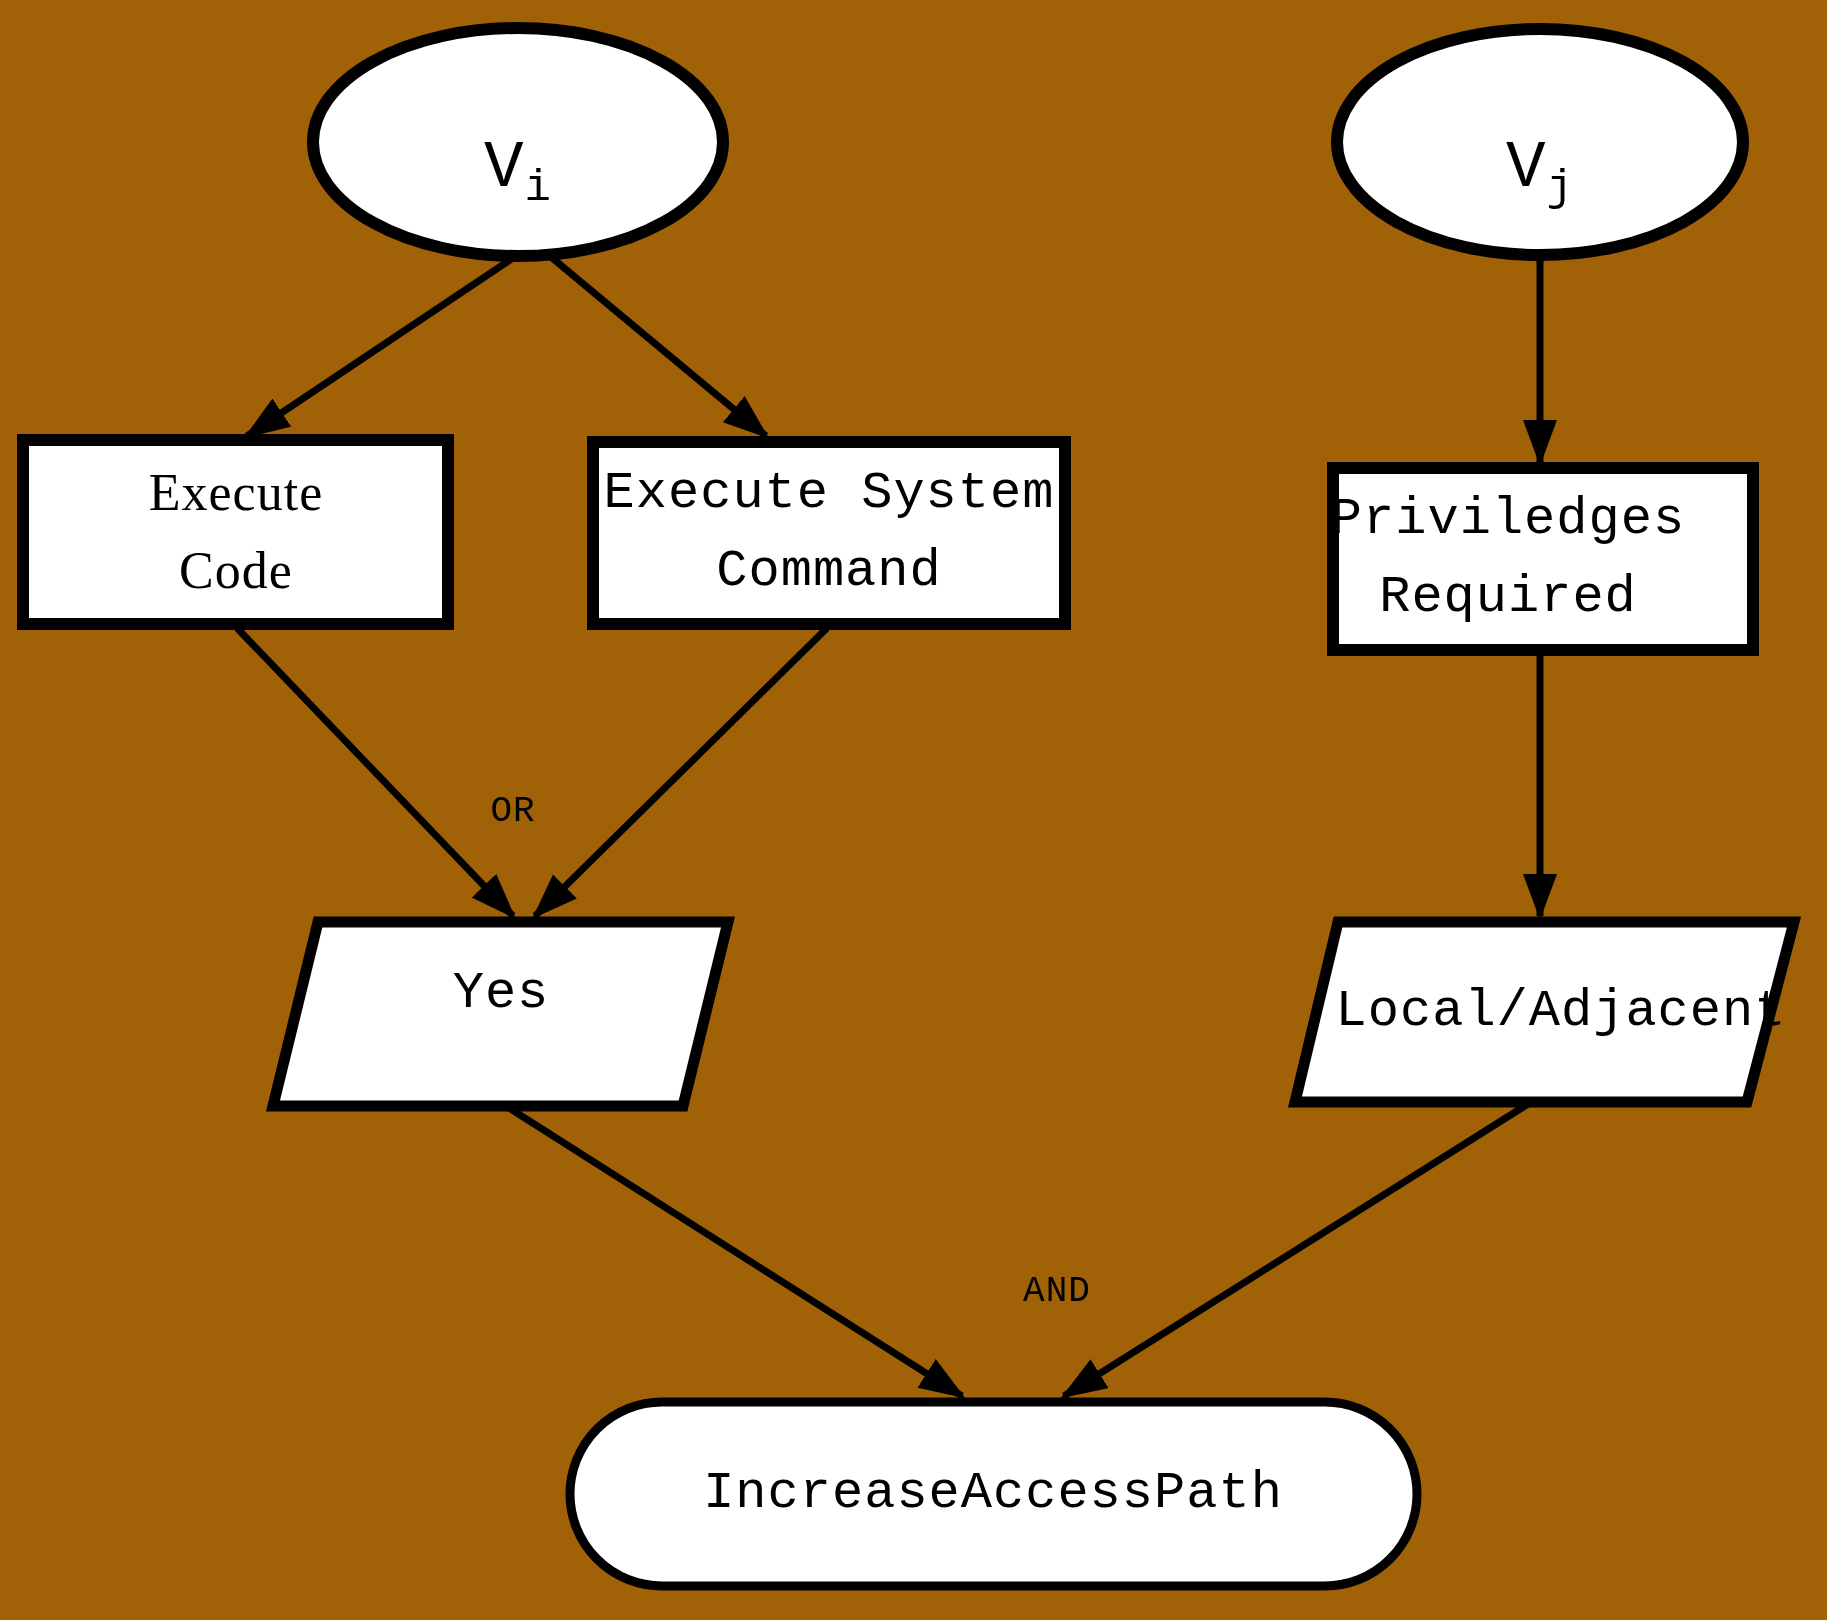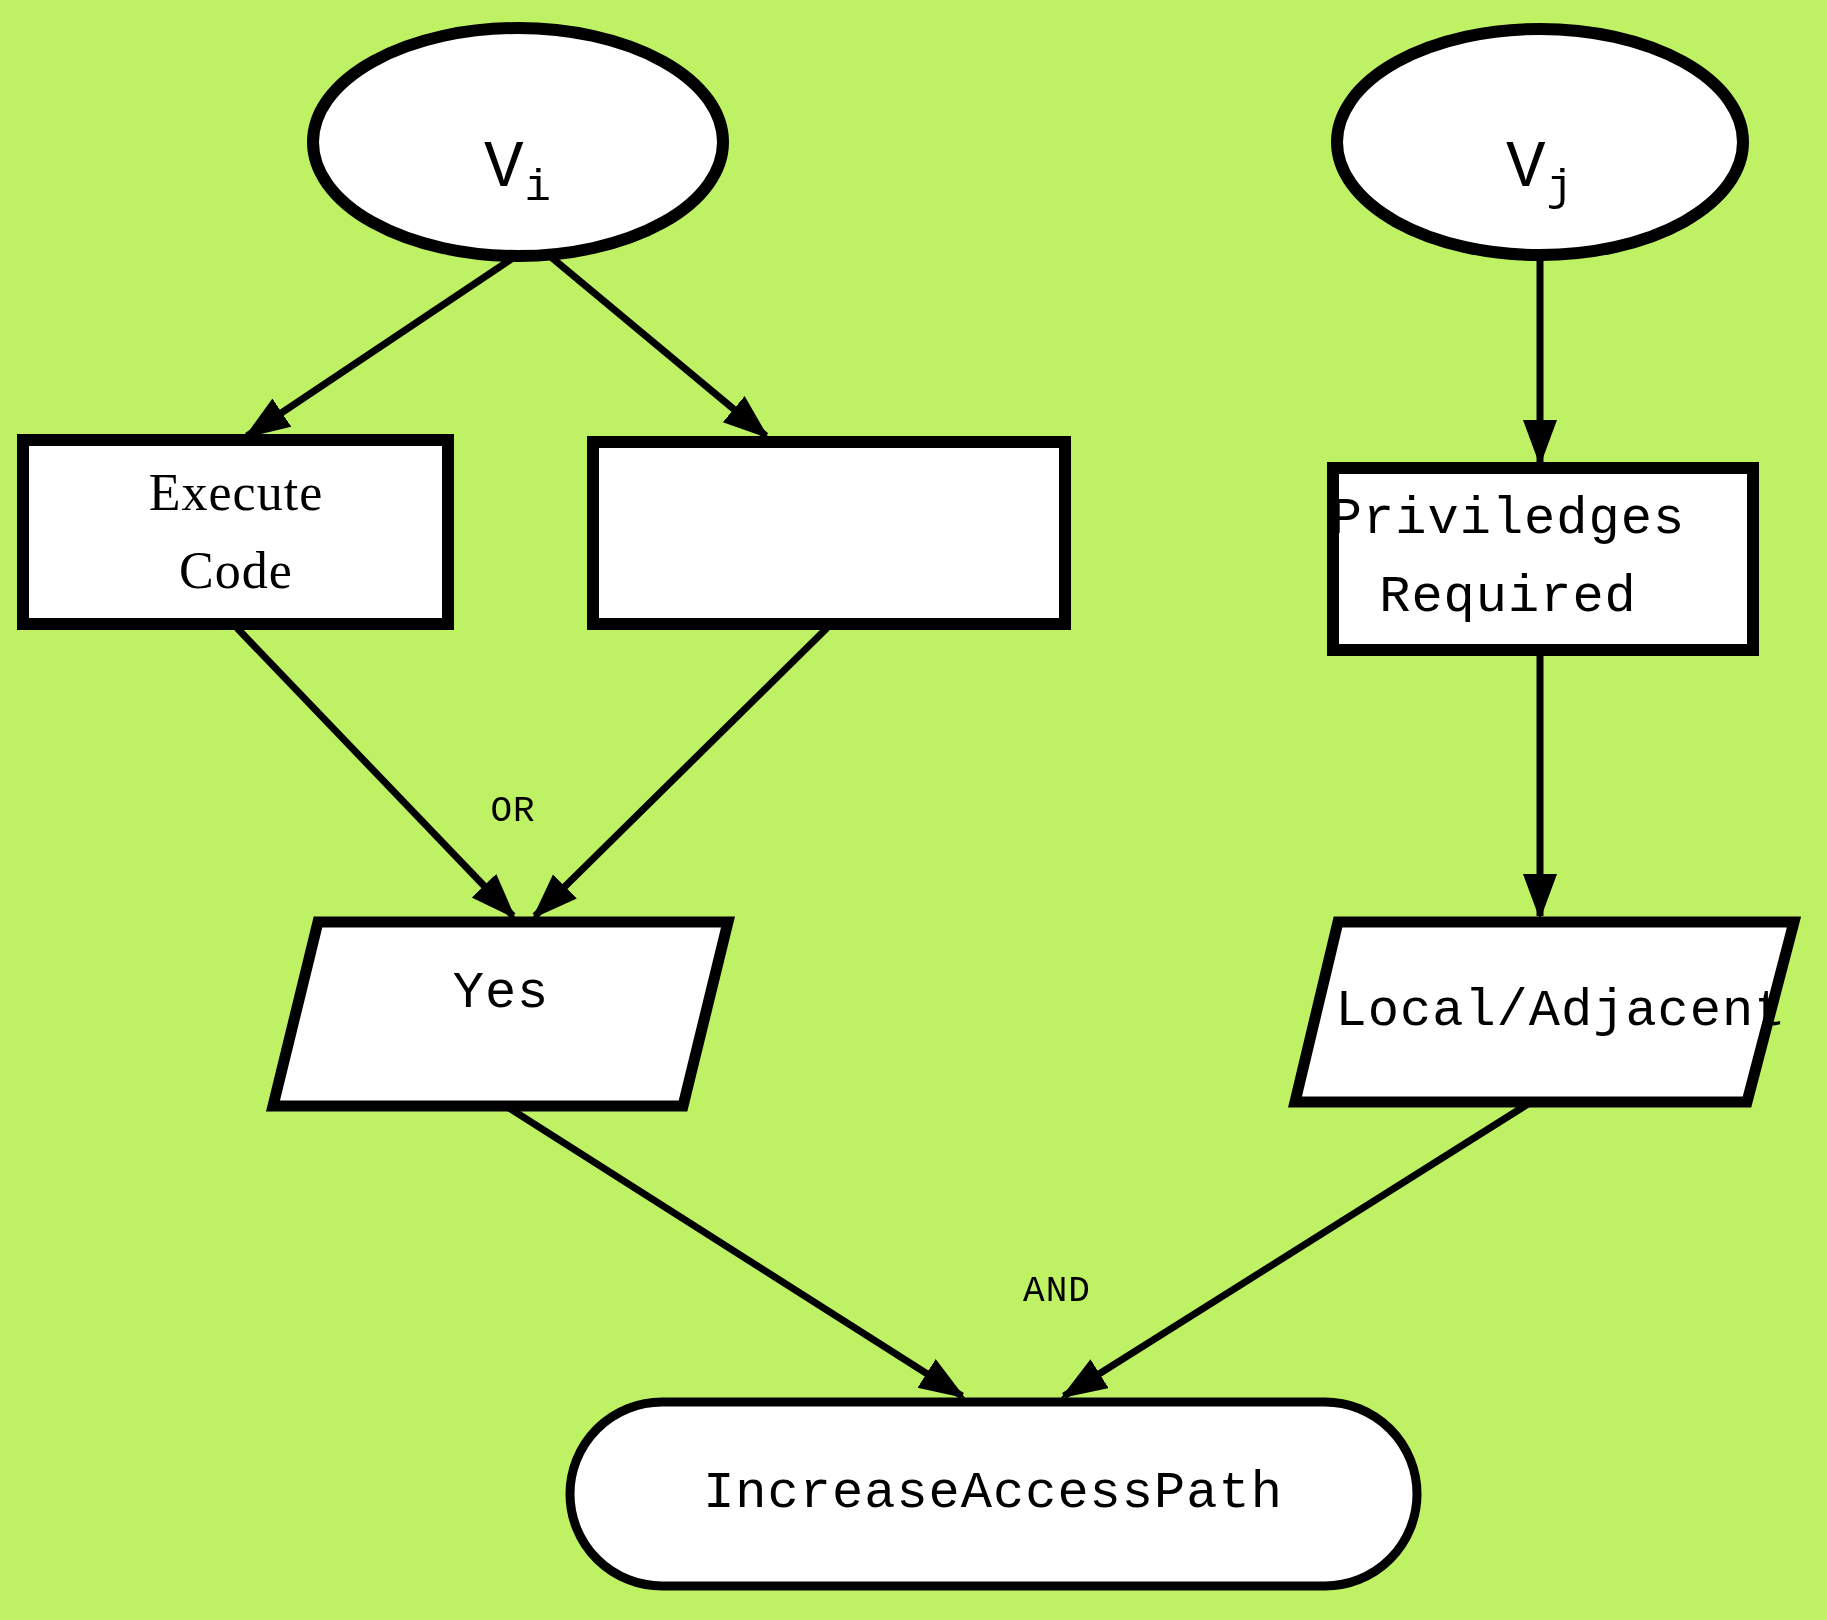--- a/index.html
+++ b/index.html
@@ -1,16 +1,16 @@
 <!DOCTYPE html>
 <html><head>
 <meta charset="utf-8">
 <style>
   html,body{margin:0;padding:0;background:#ffffff;}
-  #canvas{position:relative;width:1827px;height:1620px;background:#bef264;overflow:hidden;}
+  #canvas{position:relative;width:1827px;height:1620px;background:#a16207;overflow:hidden;}
   #shapes{position:absolute;left:0;top:0;}
   .lbl{
     position:absolute;
     transform:translate(-50%,-50%);
     font-family:"Liberation Mono","DejaVu Sans Mono",monospace;
     font-size:52px;
     color:#000;
     white-space:pre-line;
     text-align:center;
     line-height:1.5;
@@ -56,20 +56,22 @@
 
   <div class="lbl vlbl" style="left:518px;top:140px;">
     <span>V</span><sub>i</sub>
   </div>
   <div class="lbl vlbl" style="left:1540px;top:140px;">
     <span>V</span><sub>j</sub>
   </div>
 
   <div class="lbl" style="left:236px;top:532px;font-family:Liberation Serif, serif;">Execute
 Code</div>
+  <div class="lbl" style="left:829px;top:533px;">Execute System
+Command</div>
   <div class="lbl" style="left:1508px;top:559px;">Priviledges
 Required</div>
 
   <div class="lbl" style="left:501px;top:994px;">Yes</div>
   <div class="lbl" style="left:1545px;top:1012px;margin-left:16px;">Local/Adjacent</div>
 
   <div class="lbl" style="left:993px;top:1494px;">IncreaseAccessPath</div>
 
   <div class="lbl op" style="left:513px;top:812px;">OR</div>
   <div class="lbl op" style="left:1057px;top:1292px;">AND</div>

